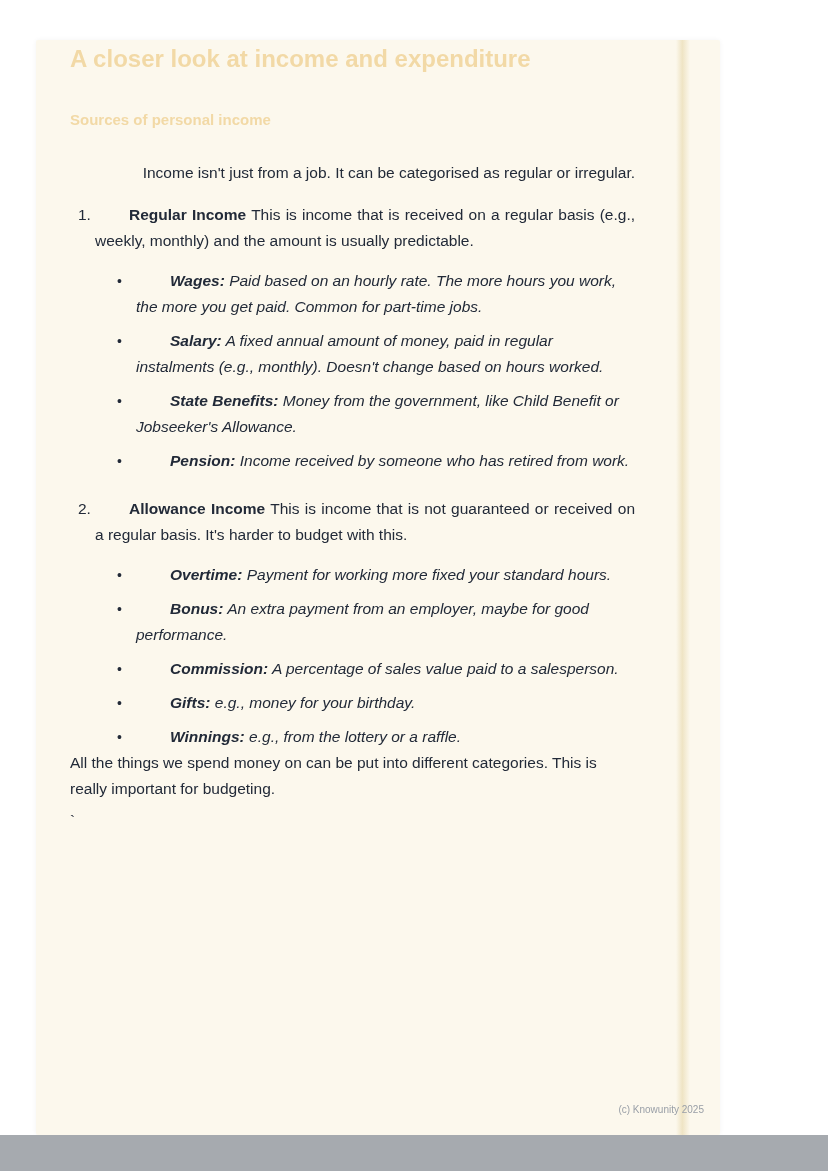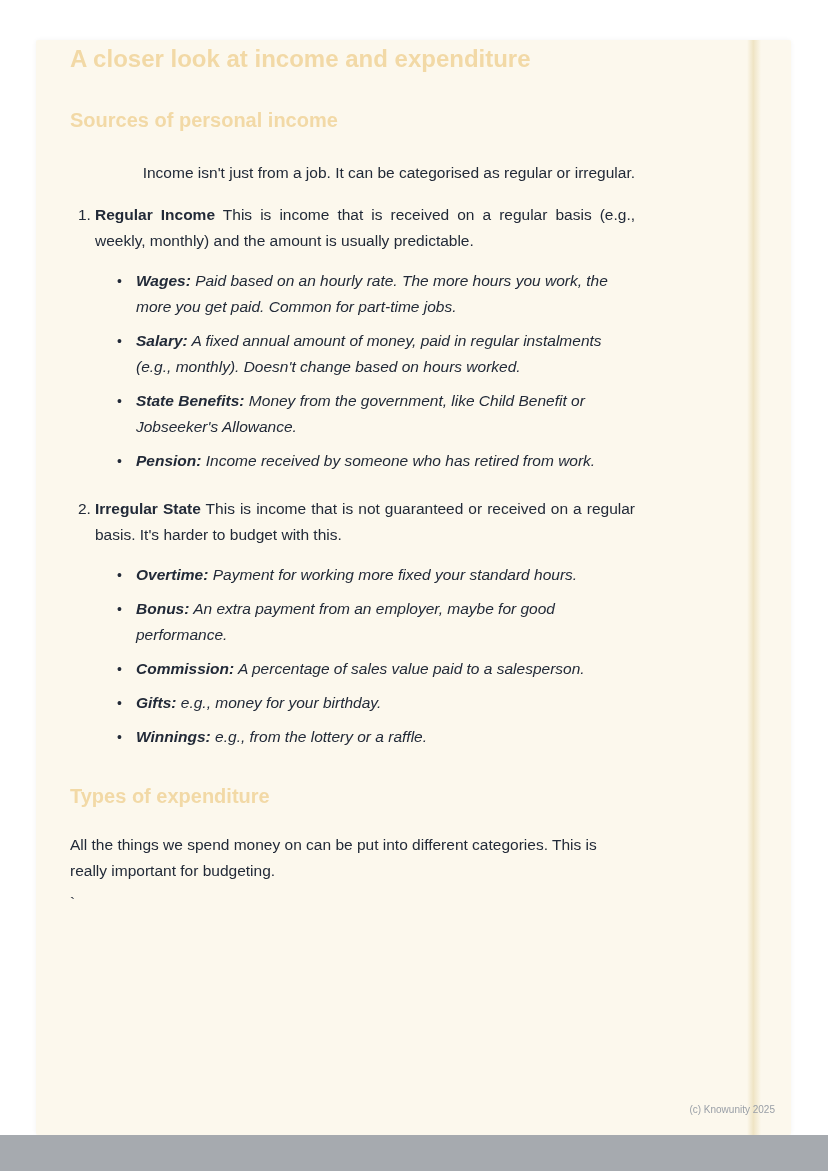--- a/index.html
+++ b/index.html
@@ -17,57 +17,57 @@
     background:var(--outer-bg);
     font-family:"Liberation Sans", sans-serif;
     color:var(--body-color);
     overflow:hidden;
   }
   .bottom-band{
     position:absolute;left:0;bottom:0;width:828px;height:36px;
     background:var(--band);
   }
   .sheet{
-    position:absolute;left:36px;top:40px;width:755px;height:1095px;
+    position:absolute;left:36px;top:40px;width:684px;height:1095px;
     background:var(--sheet-bg);
     border-radius:2px;
     box-shadow:0 0 5px rgba(0,0,0,0.05);
   }
   .fold{
     position:absolute;top:0;right:30px;width:14px;height:100%;
     background:linear-gradient(90deg, rgba(238,225,191,0) 0%, #efe4c4 45%, rgba(252,248,237,0.65) 100%);
   }
   .content{
     position:absolute;left:34px;top:0;width:565px;
     font-size:15.5px;line-height:26px;
   }
   h1{
     margin-top:4px;margin-bottom:34px;
     font-size:24px;line-height:30px;font-weight:700;
     color:var(--heading-color);
   }
   h2{
-    font-size:20px;line-height:24px;font-weight:700;
+    font-size:15px;line-height:24px;font-weight:700;
     color:var(--heading-color);
   }
   .h2-first{margin-bottom:28px;}
   .h2-second{margin-top:34px;margin-bottom:24px;}
   .intro{margin-bottom:16px;text-align:right;}
   .olist{}
   .oitem{display:flex;margin-bottom:22px;padding-left:8px;}
   .oitem:last-child{margin-bottom:0;}
   .num{width:17px;flex:0 0 17px;}
   .oitem-body{flex:1;min-width:0;}
   .lead{text-align:justify;margin-bottom:14px;}
   .ulist{}
   .uitem{display:flex;padding-left:22px;margin-bottom:8px;}
   .uitem:last-child{margin-bottom:0;}
   .bullet{width:19px;flex:0 0 19px;font-size:14px;}
   .uitem p{flex:1;min-width:0;font-style:italic;}
-  strong{font-weight:700;}
+  strong{font-weight:700;margin-left:34px;}
   .stray{margin-top:6px;}
   .footer{
     position:absolute;right:16px;bottom:18px;
     font-size:10px;line-height:14px;color:var(--footer);
   }
 </style>
 </head>
 <body>
 
 <div class="sheet">
@@ -120,21 +120,21 @@
               </p>
             </div>
           </div>
         </div>
       </div>
 
       <div class="oitem">
         <span class="num">2.</span>
         <div class="oitem-body">
           <p class="lead">
-            <strong>Irregular State</strong>
+            <strong>Allowance Income</strong>
             <span>This is income that is not guaranteed or received on a regular basis. It's harder to budget with this.</span>
           </p>
           <div class="ulist">
             <div class="uitem">
               <span class="bullet">•</span>
               <p>
                 <strong>Overtime:</strong>
                 <span>Payment for working more fixed your standard hours.</span>
               </p>
             </div>
@@ -165,21 +165,20 @@
                 <strong>Winnings:</strong>
                 <span>e.g., from the lottery or a raffle.</span>
               </p>
             </div>
           </div>
         </div>
       </div>
 
     </div>
 
-    <h2 class="h2-second">Types of expenditure</h2>
 
     <p>All the things we spend money on can be put into different categories. This is really important for budgeting.</p>
 
     <p class="stray">`</p>
 
   </div>
 
   <div class="footer">(c) Knowunity 2025</div>
 </div>
 

